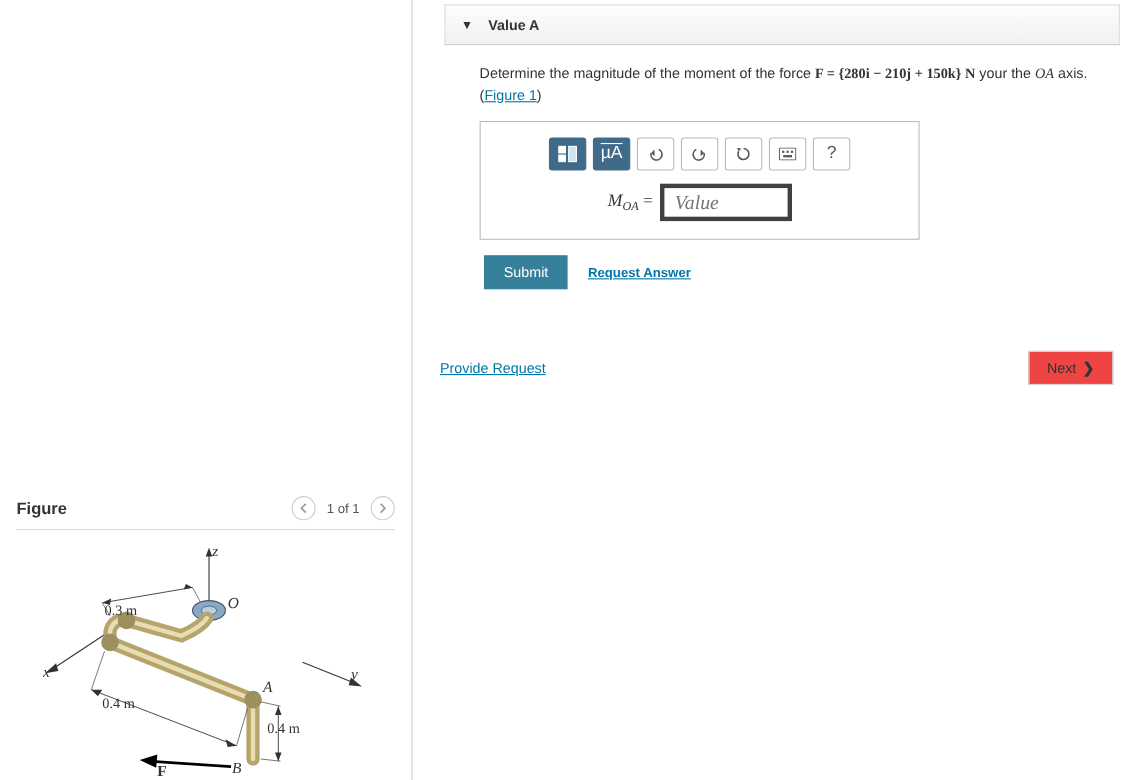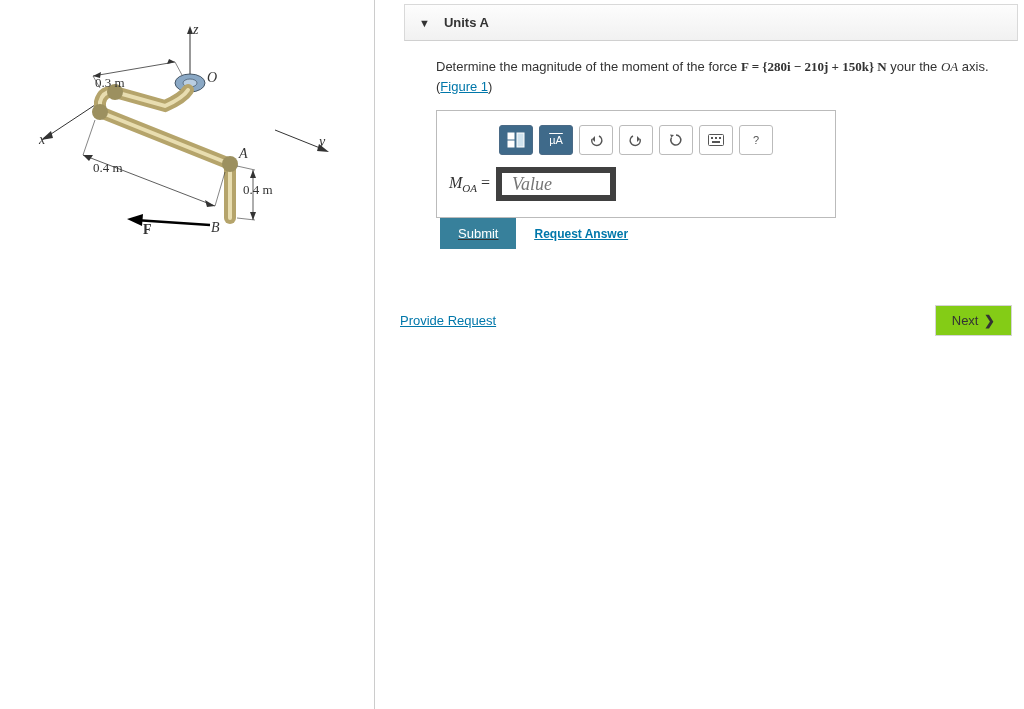--- a/index.html
+++ b/index.html
@@ -79,65 +79,81 @@
   }
   .toolbar {
     display: flex; align-items: center; justify-content: center; gap: 6px;
     margin-bottom: 12px;
   }
   .tb-btn {
     height: 30px; min-width: 34px;
     border: 1px solid #4a6a86; background: #3f6a8a;
     color: #fff; border-radius: 3px;
     display: flex; align-items: center; justify-content: center;
-    font-size: 11px; cursor: pointer;
+    font-size: 16px; cursor: pointer;
   }
   .tb-btn.light {
     background: #fff; color: #555; border: 1px solid #bbb;
   }
   .tb-btn svg { display:block; }
 
   .inputs-row {
-    display: flex; align-items: center; justify-content: flex-start; gap: 6px;
+    display: flex; align-items: center; justify-content: center; gap: 6px;
   }
   .moa { font-family: 'Times New Roman', serif; font-style: italic; font-size: 16px; }
   .moa sub { font-size: 11px; font-style: italic;}
   .field {
-    height: 34px; border: 6px solid #404040;
+    height: 34px; border: 4px solid #404040;
     font-family: 'Times New Roman', serif;
     font-style: italic; font-size: 18px; color: #0369a1;
     padding: 0 10px; outline: none;
   }
   .field.value { width: 120px; }
   .field.units { width: 120px; }
 
-  .submit-row { display:flex; align-items:center; gap:18px; margin-left: 4px; text-decoration: underline;}
+  .submit-row { display:flex; align-items:center; gap:18px; margin-top: 14px; margin-left: 4px;}
   .submit-btn {
     background: #37809b; color: #fff; border: none;
     padding: 8px 18px; font-size: 13px; cursor: pointer;
   }
   .req-link { color: #0077aa; text-decoration: underline; font-weight: bold; font-size: 12px; cursor:pointer;}
 
   .bottom-row {
     display: flex; justify-content: space-between; align-items: center;
     margin-top: 56px; padding-right: 6px;
   }
   .pf-link { color: #0077aa; text-decoration: underline; font-size: 13px; cursor:pointer;}
   .next-btn {
-    background: #84cc16; border: 1px solid #d4d4d4;
+    background: #ef4444; border: 1px solid #d4d4d4;
     padding: 7px 16px; font-size: 13px; color:#333; cursor: pointer;
   }
   .next-btn .chev { font-weight: bold; margin-left: 2px;}
 </style>
 </head>
 <body>
 
 <div class="layout">
 
   <div class="left-col">
+    <div class="figure-header">
+      <div class="figure-title">Figure</div>
+      <div class="fig-nav">
+        <div class="round-btn">
+          <svg width="8" height="10" viewBox="0 0 8 10">
+              <path d="M6 1 L2 5 L6 9" stroke="#999" stroke-width="1.5" fill="none"></path>
+            </svg>
+        </div>
+        <span>1 of 1</span>
+        <div class="round-btn">
+          <svg width="8" height="10" viewBox="0 0 8 10">
+              <path d="M2 1 L6 5 L2 9" stroke="#999" stroke-width="1.5" fill="none"></path>
+            </svg>
+        </div>
+      </div>
+    </div>
 
     <div class="figure-canvas">
       <svg width="320" height="220" viewBox="0 0 320 220">
 
         <line x1="175" y1="60" x2="175" y2="10" stroke="#333" stroke-width="1"></line>
         <polygon points="175,6 172,14 178,14" fill="#333"></polygon>
         <line x1="95" y1="75" x2="30" y2="118" stroke="#333" stroke-width="1"></line>
         <polygon points="26,120 36,111 38,118" fill="#333"></polygon>
         <line x1="260" y1="110" x2="310" y2="130" stroke="#333" stroke-width="1"></line>
         <polygon points="314,132 304,124 302,131" fill="#333"></polygon>
@@ -193,21 +209,21 @@
       <span class="label bold" style="left:128px; top:202px; font-style:normal; font-weight:bold;">F</span>
       <span class="dim" style="left:80px; top:55px;">0.3 m</span>
       <span class="dim" style="left:78px; top:140px;">0.4 m</span>
       <span class="dim" style="left:228px; top:162px;">0.4 m</span>
     </div>
   </div>
 
   <div class="right-col">
     <div class="part-header">
       <span class="caret">▼</span>
-      <span>Units A</span>
+      <span>Value A</span>
     </div>
 
     <div class="prompt-block">
       <div class="prompt-text">
         <span>Determine the magnitude of the moment of the force </span><span class="serif bold">F = {280i  −  210j  +  150k} N</span><span> your the </span><span class="serif" style="font-style:italic;">OA</span><span> axis. (</span><span class="link">Figure 1</span><span>)</span>
       </div>
 
       <div class="answer-box">
         <div class="toolbar">
           <div class="tb-btn">

